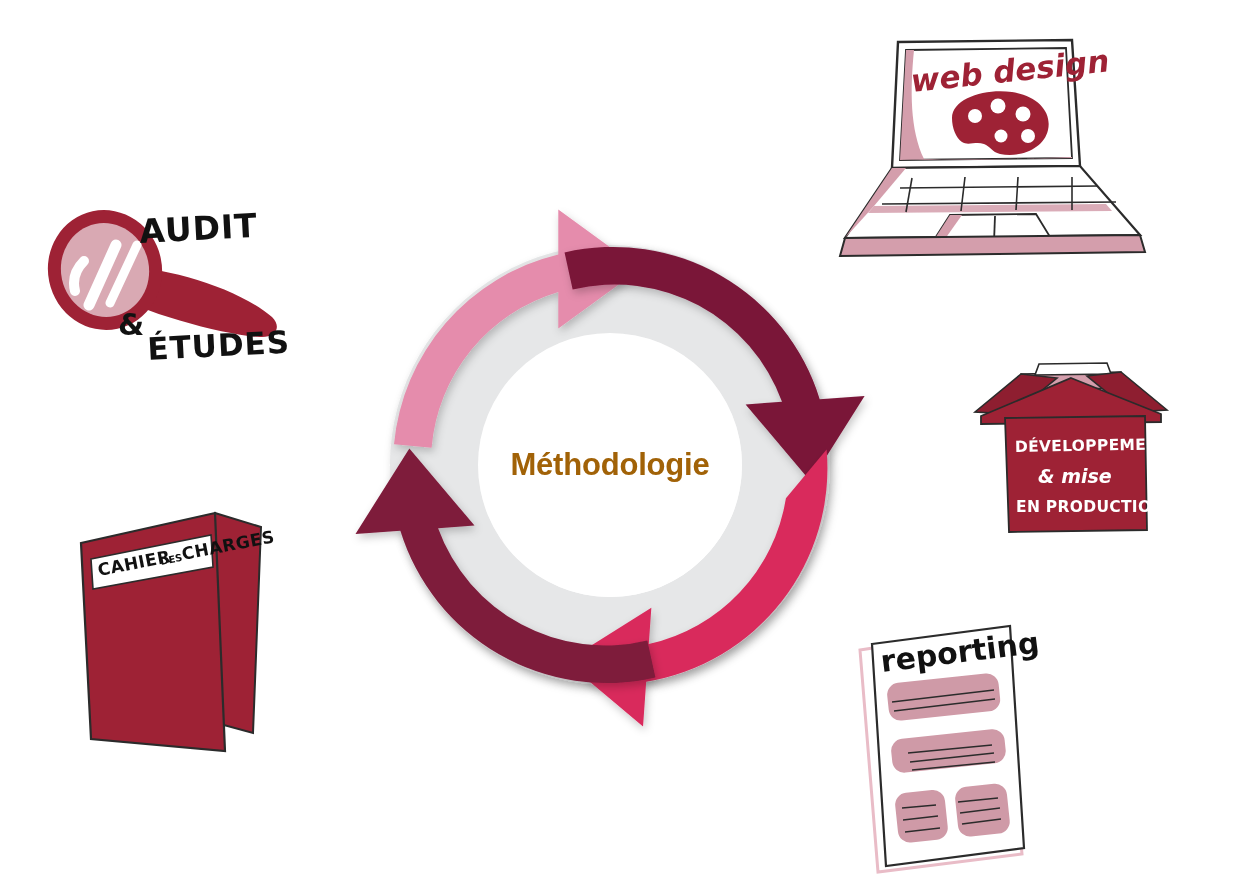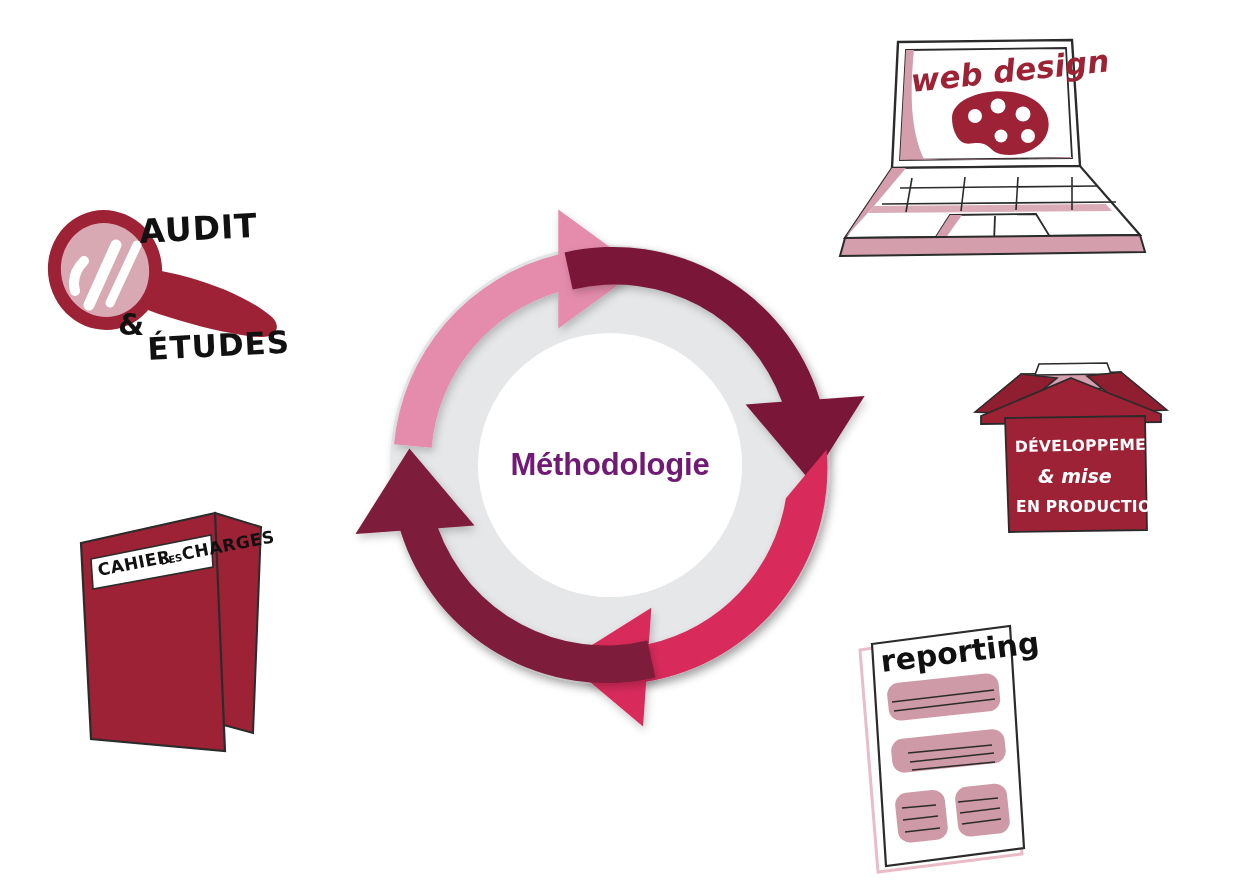--- a/index.html
+++ b/index.html
@@ -34,21 +34,21 @@
     height: 560px;
     display: flex;
     align-items: center;
     justify-content: center;
     pointer-events: none;
   }
   #cycle-center-label .label-text {
     font-family: "Liberation Sans", sans-serif;
     font-weight: bold;
     font-size: 31px;
-    color: #701a75;
+    color: #a16207;
     letter-spacing: -0.2px;
     white-space: nowrap;
   }
 
   
   .illus { position: absolute; }
   .illus svg { display: block; overflow: visible; }
 
   #illus-audit      { left: 44px;  top: 205px; width: 260px; height: 175px; }
   #illus-cahier     { left: 75px;  top: 505px; width: 215px; height: 265px; }

